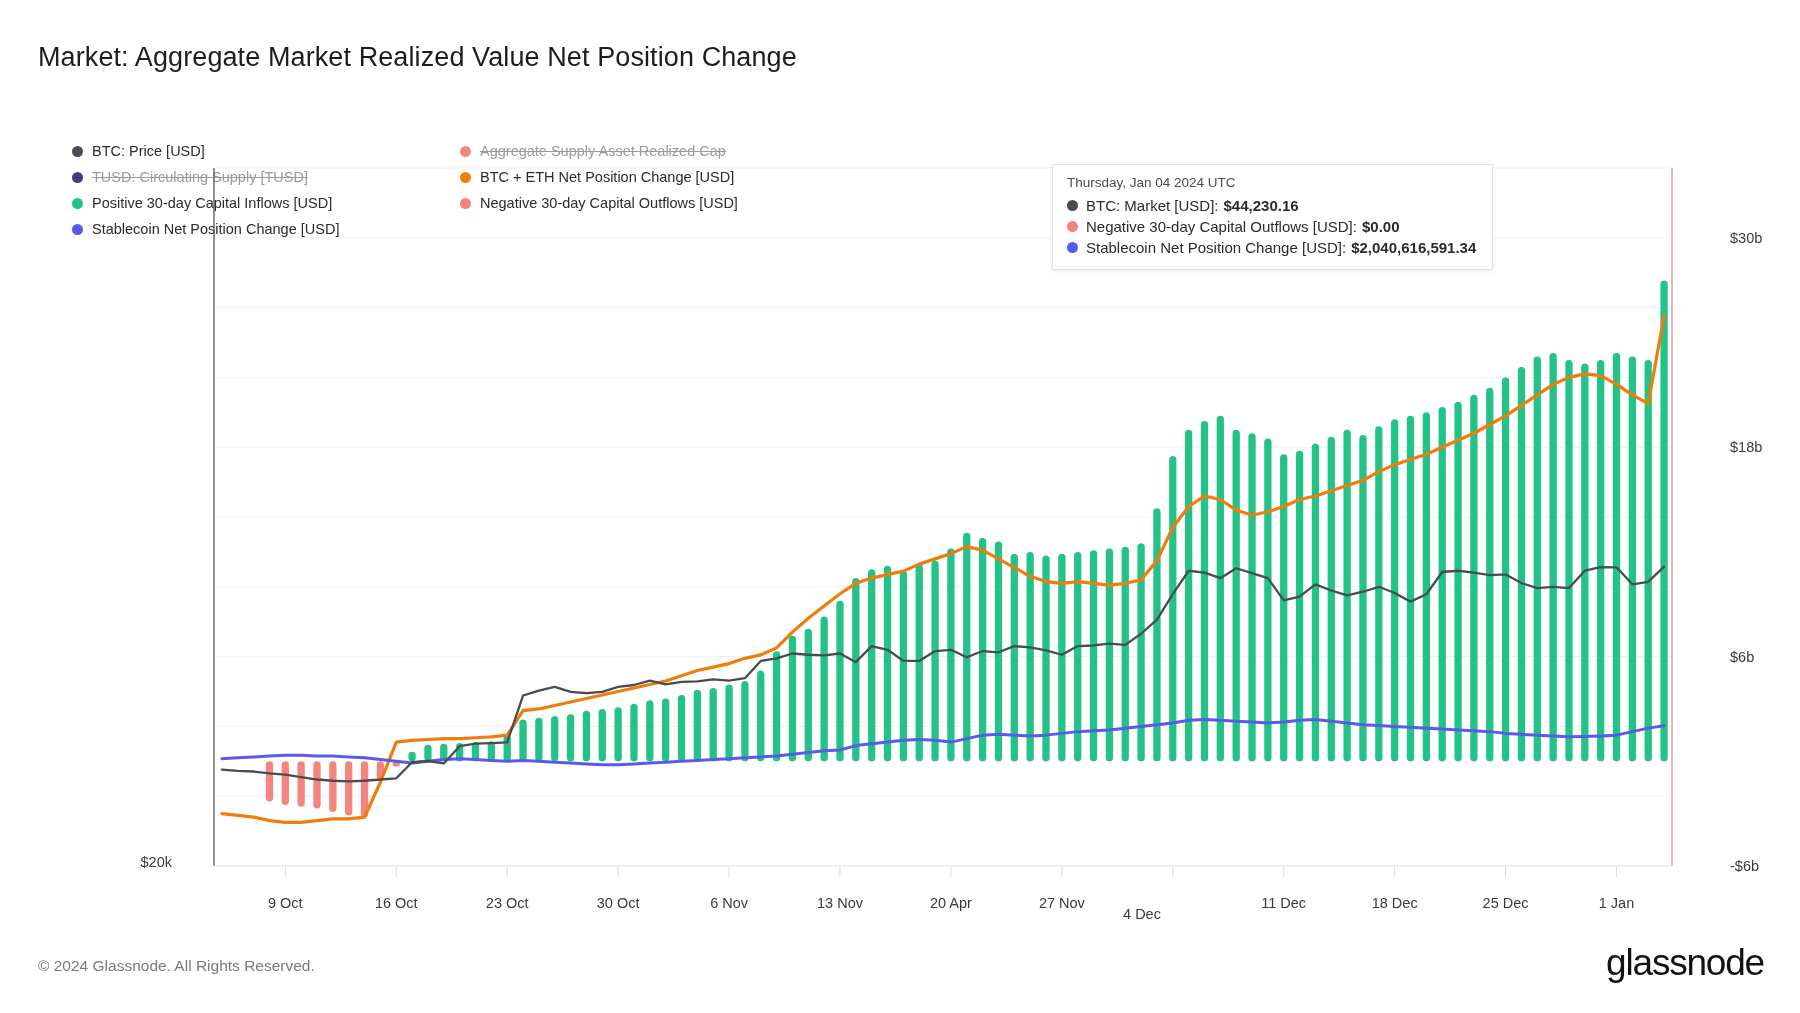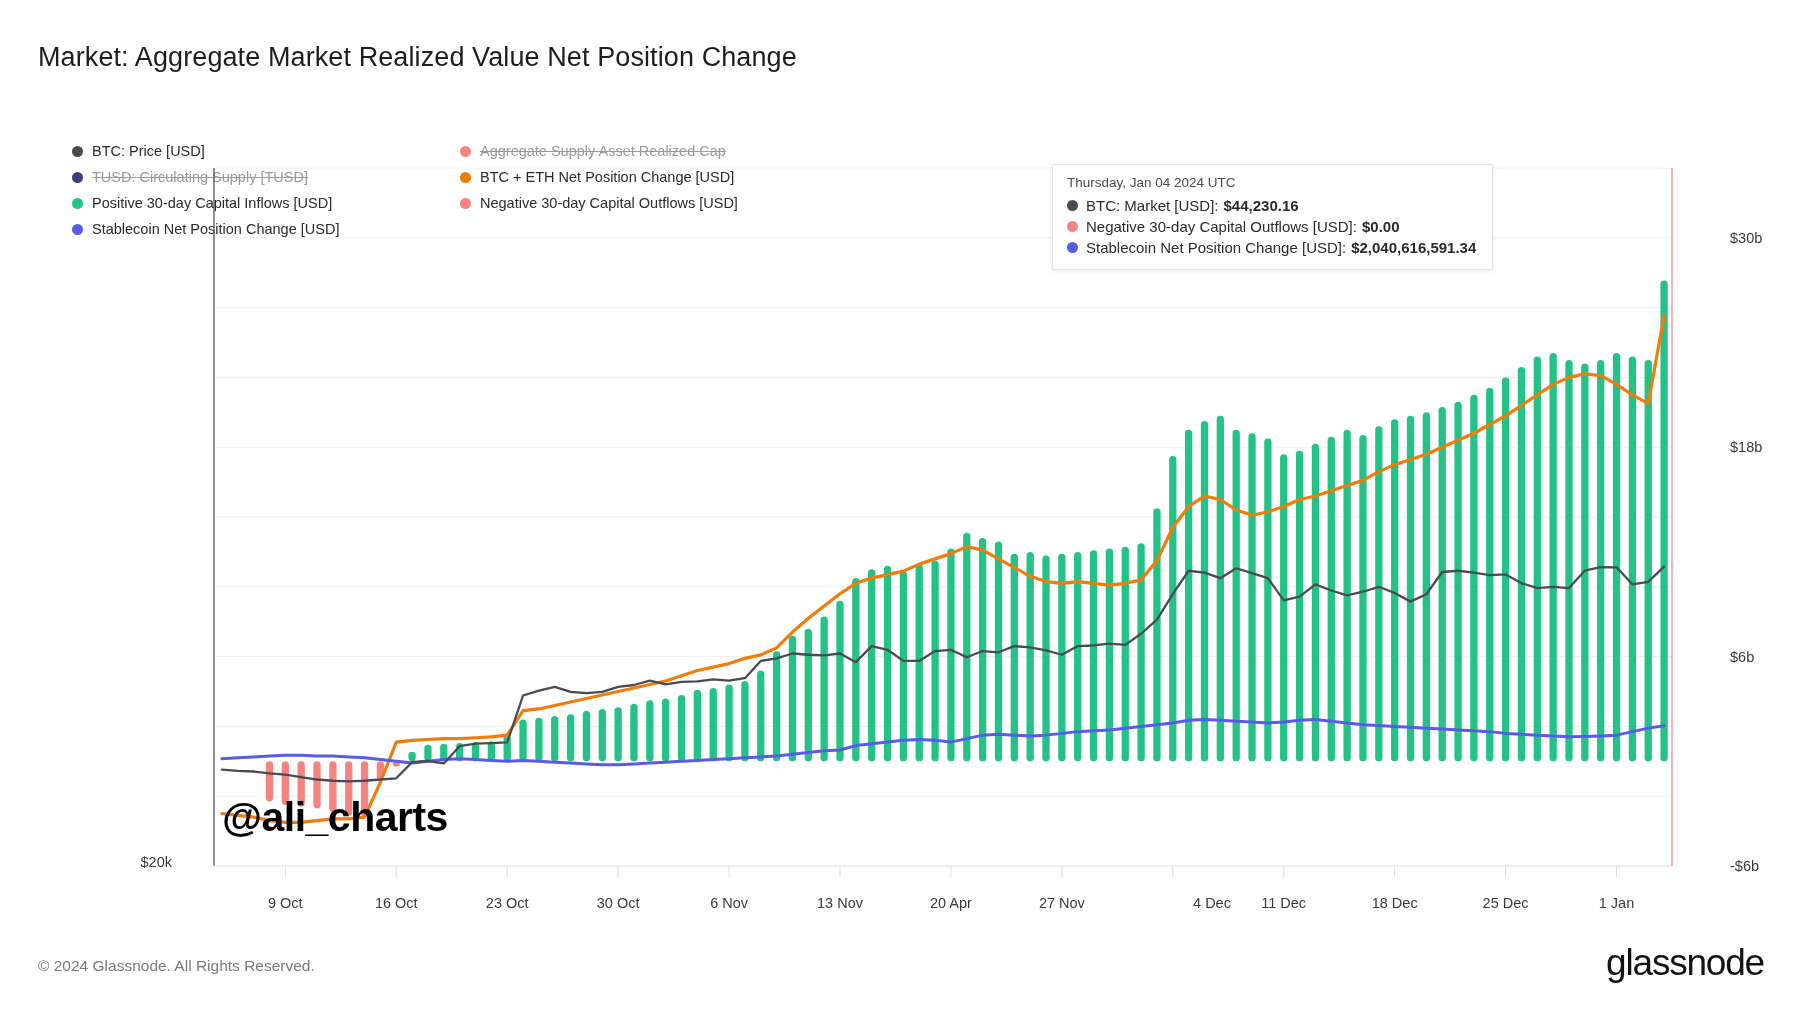--- a/index.html
+++ b/index.html
@@ -320,21 +320,21 @@
       <div class="axis-label y-right" style="top: 866px;">-$6b</div>
       <div class="axis-label y-left" style="top: 862px;">$20k</div>
       <div class="axis-label x-tick" style="left: 285.3px;">9 Oct</div>
       <div class="axis-label x-tick" style="left: 396.3px;">16 Oct</div>
       <div class="axis-label x-tick" style="left: 507.2px;">23 Oct</div>
       <div class="axis-label x-tick" style="left: 618.1px;">30 Oct</div>
       <div class="axis-label x-tick" style="left: 729.1px;">6 Nov</div>
       <div class="axis-label x-tick" style="left: 840px;">13 Nov</div>
       <div class="axis-label x-tick" style="left: 950.9px;">20 Apr</div>
       <div class="axis-label x-tick" style="left: 1061.9px;">27 Nov</div>
-      <div class="axis-label x-tick" style="left: 1212px;">4 Dec</div>
+      <div class="axis-label x-tick" style="left: 1142px; margin-top: 11px;">4 Dec</div>
       <div class="axis-label x-tick" style="left: 1283.7px;">11 Dec</div>
       <div class="axis-label x-tick" style="left: 1394.7px;">18 Dec</div>
       <div class="axis-label x-tick" style="left: 1505.6px;">25 Dec</div>
       <div class="axis-label x-tick" style="left: 1616.5px;">1 Jan</div>
     </div>
 
   <div class="tooltip">
     <div class="tt-date">Thursday, Jan 04 2024 UTC</div>
     <div id="tt-rows">
         <div class="tt-row">
@@ -348,18 +348,17 @@
           <span class="tt-val">$0.00</span>
         </div>
         <div class="tt-row">
           <span class="tt-dot" style="background: rgb(90, 90, 234);"></span>
           <span class="tt-name">Stablecoin Net Position Change [USD]:</span>
           <span class="tt-val">$2,040,616,591.34</span>
         </div>
       </div>
   </div>
 
-  <div class="watermark">@ali_charts</div>
 
   <div class="footer-copy">© 2024 Glassnode. All Rights Reserved.</div>
   <div class="brand">glassnode</div>
 
 </div>
 
 </body></html>

